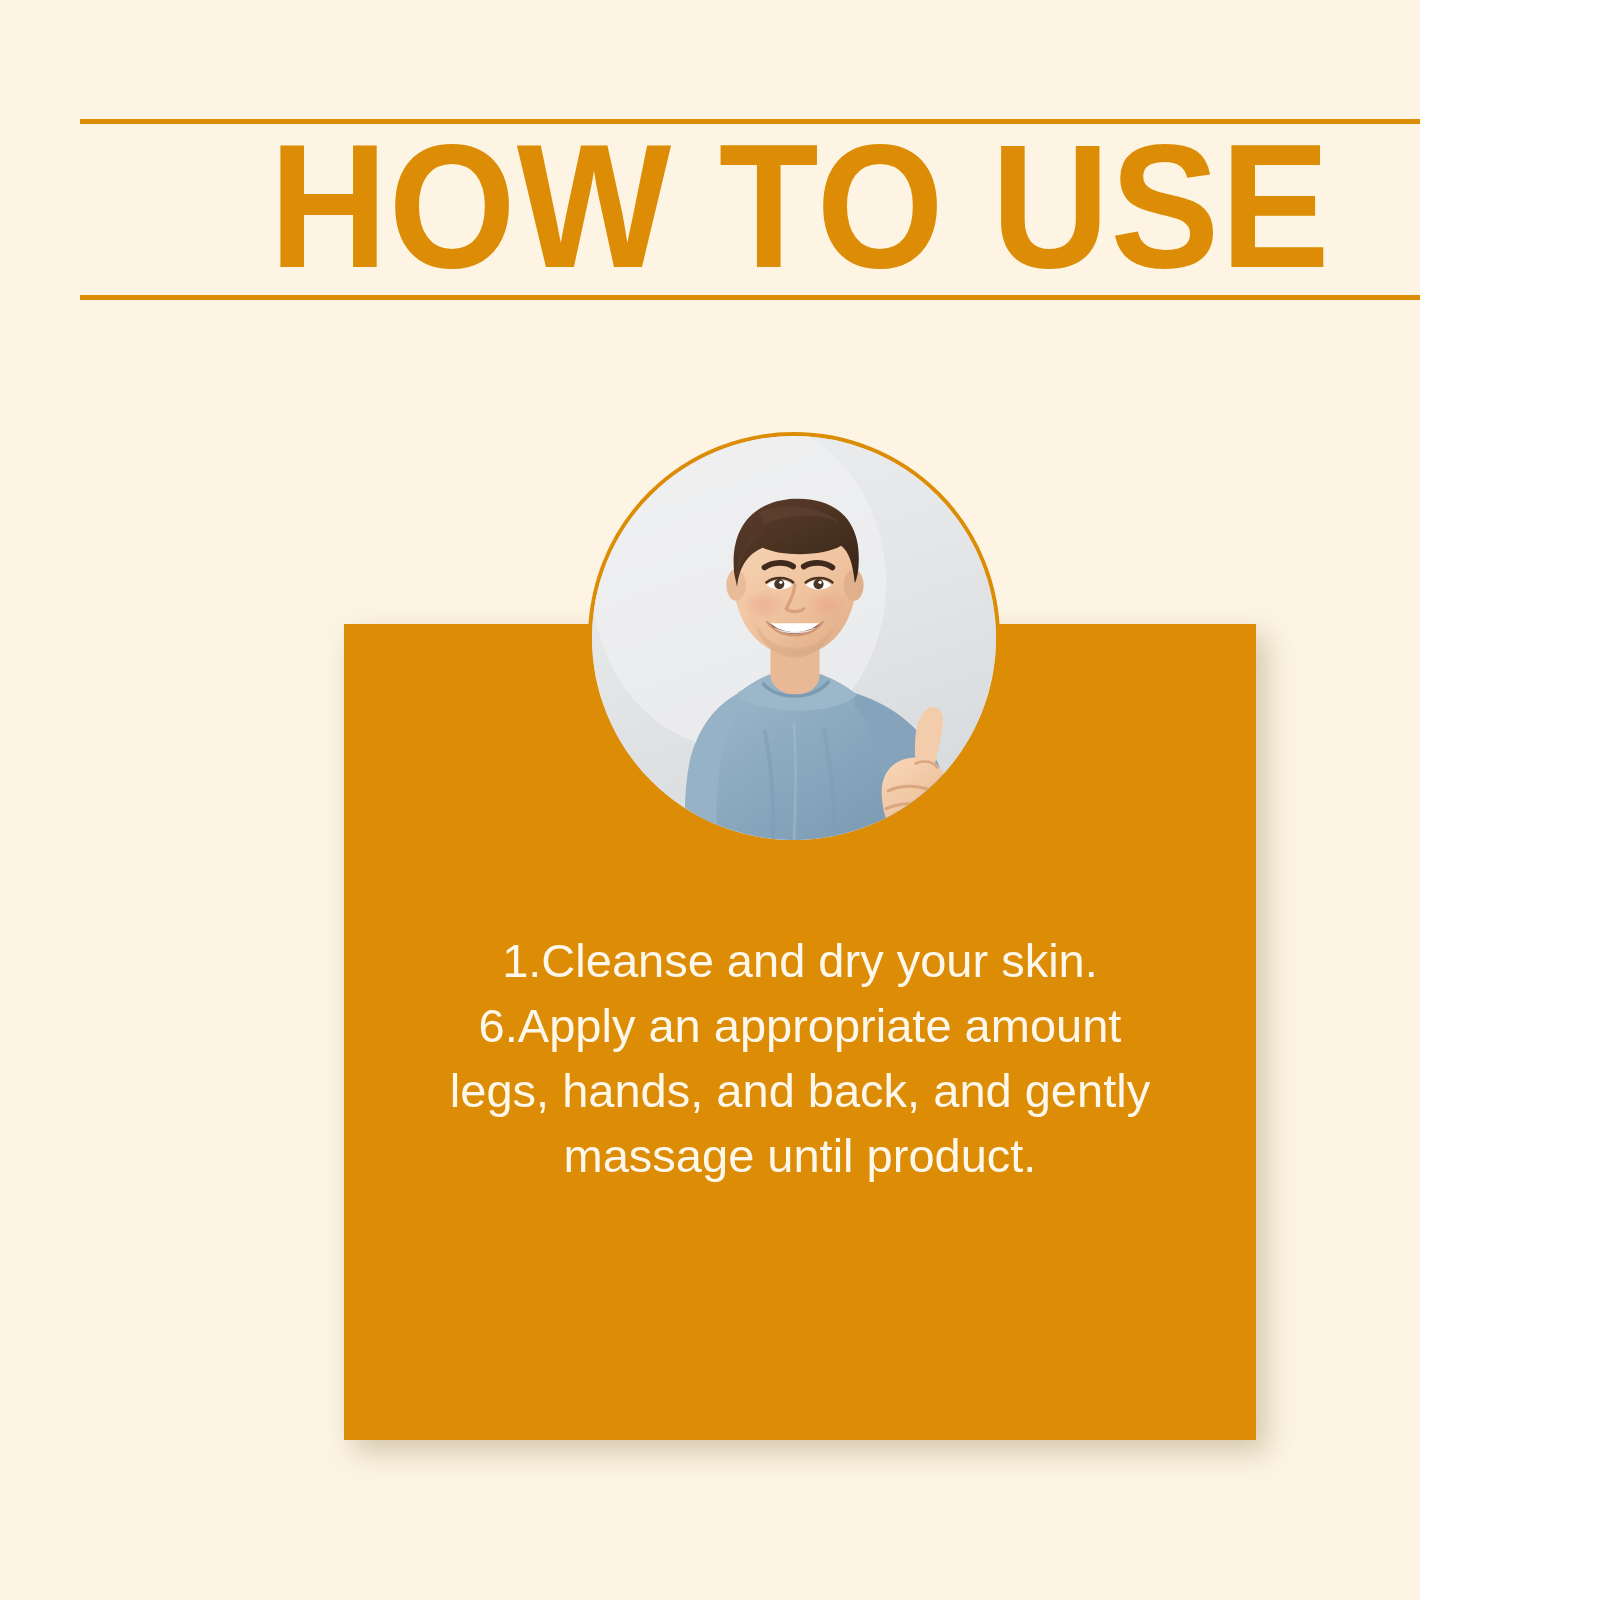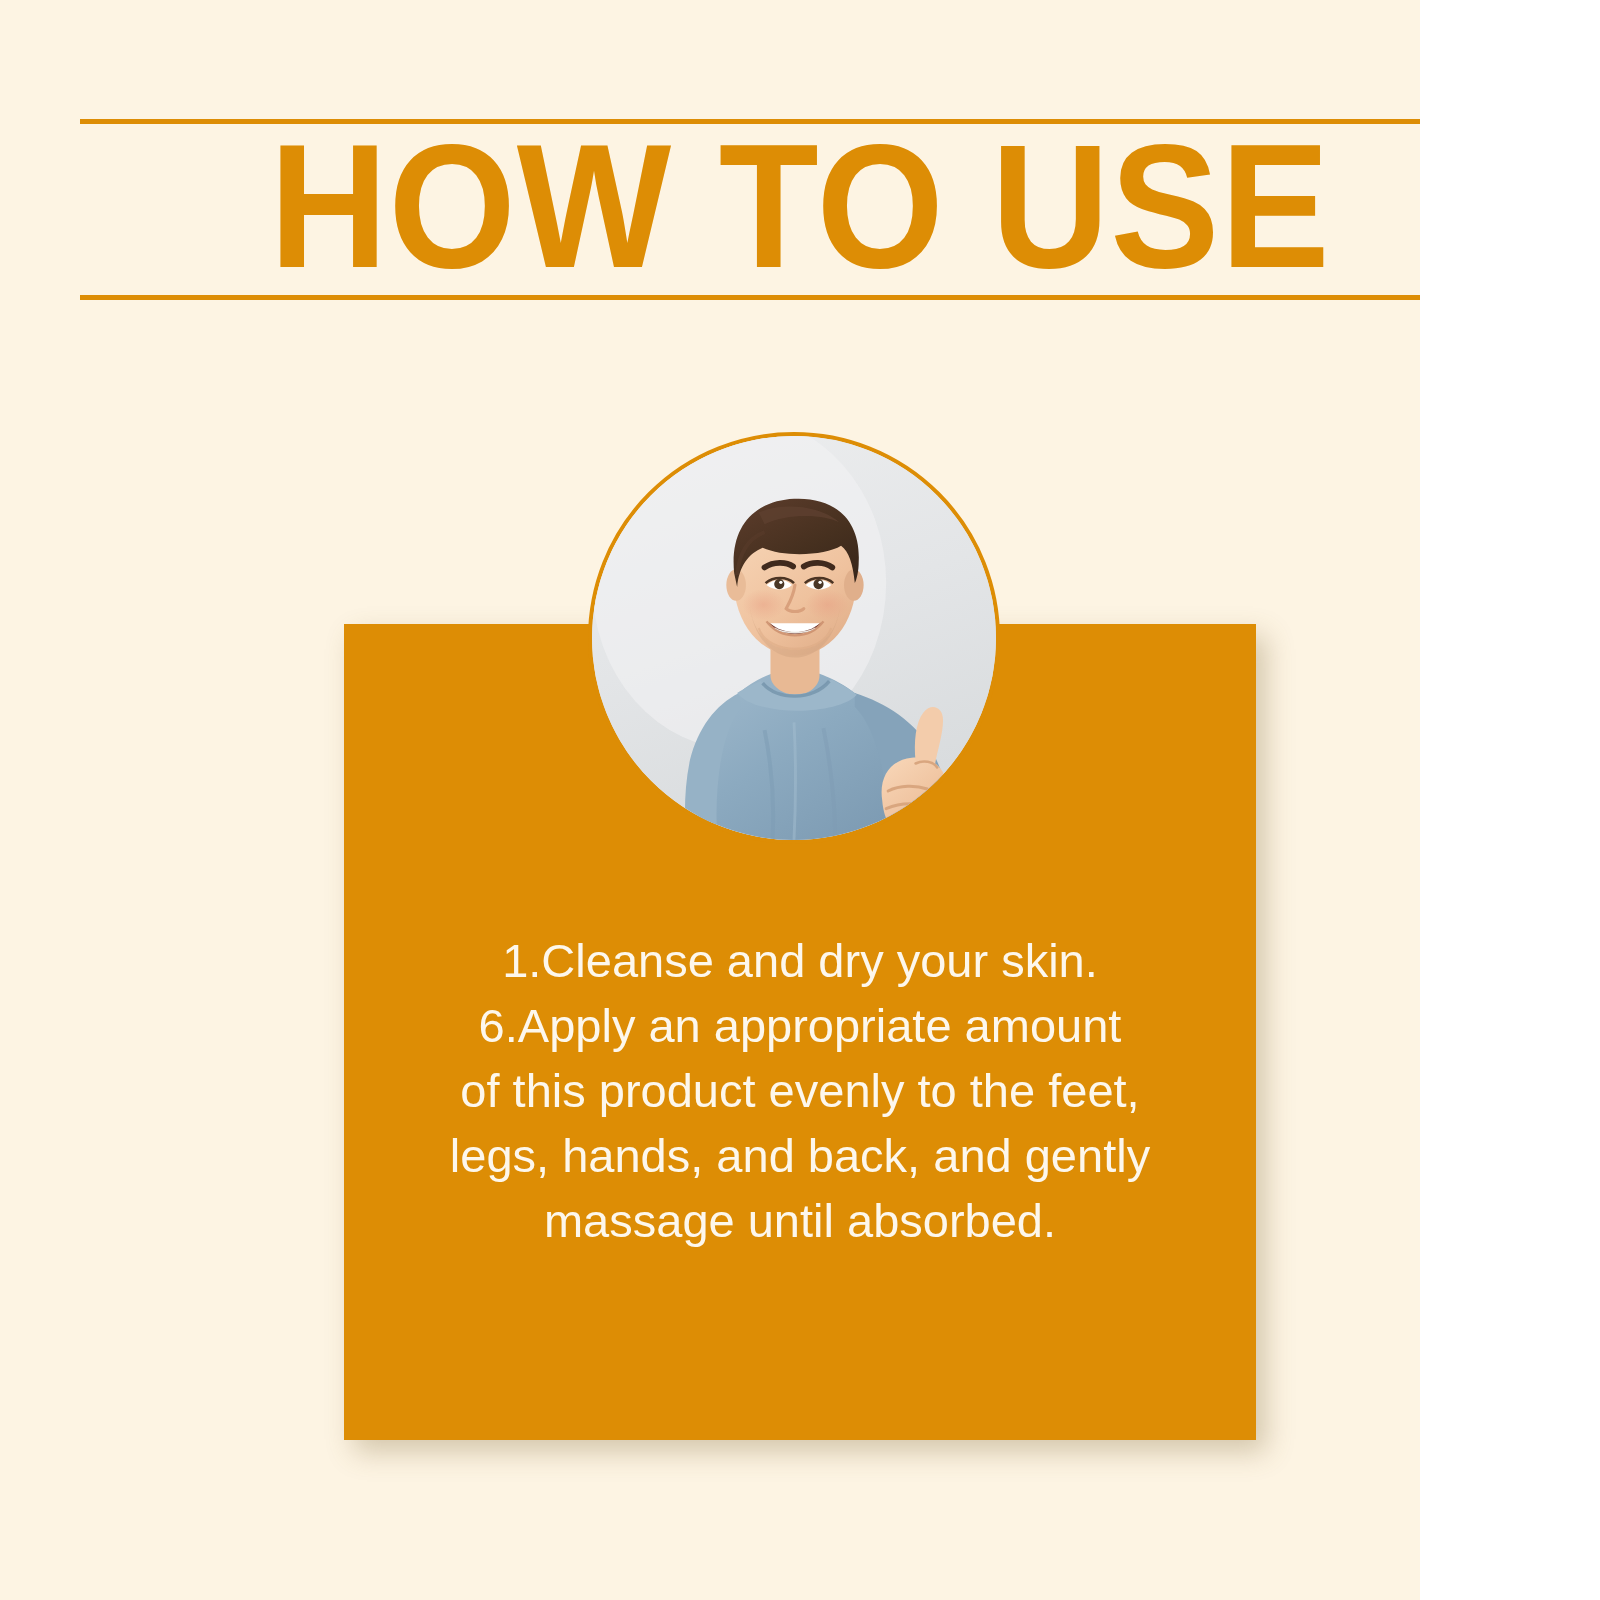--- a/index.html
+++ b/index.html
@@ -219,18 +219,17 @@
           <path d="M 304 396 C 316 391 330 391 342 394" stroke="#D9A67F" stroke-width="2.6" fill="none" stroke-linecap="round"></path>
           <path d="M 330 334 C 338 330 348 332 352 338" stroke="#D9A67F" stroke-width="2.6" fill="none" stroke-linecap="round"></path>
         </g>
       </svg>
     </div>
   </div>
 
   <div id="instructions" style="color: rgb(253, 247, 236);">
     <span class="line">1.Cleanse and dry your skin.</span>
     <span class="line">6.Apply an appropriate amount</span>
-    <span class="line">of this product evenly to the feet,</span>
     <span class="line">legs, hands, and back, and gently</span>
-    <span class="line">massage until absorbed.</span>
+    <span class="line">massage until product.</span>
   </div>
 
 </div>
 
 </body></html>

